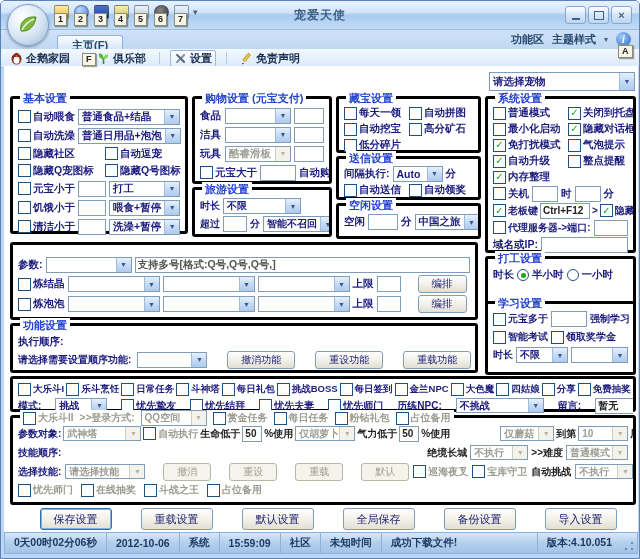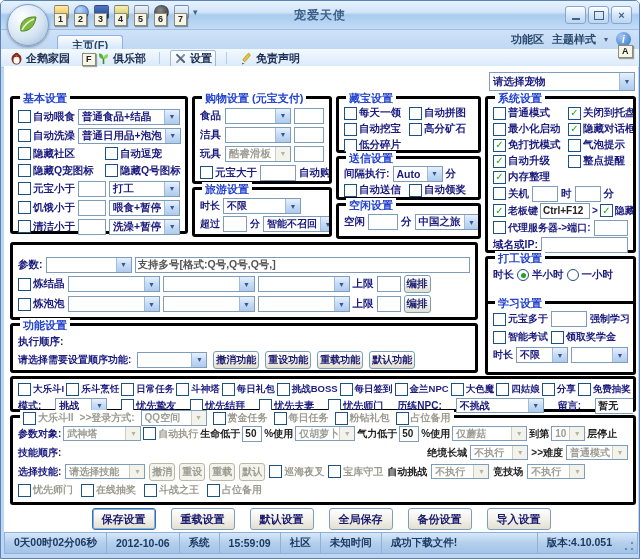--- a/index.html
+++ b/index.html
@@ -54,21 +54,21 @@
   .dd{display:inline-flex;align-items:center;border:1px solid #7f9db9;background:#fff;height:16px;box-sizing:border-box;flex:none;}
   .dd .tx{flex:1;padding:0 3px;overflow:hidden;white-space:nowrap;font-weight:bold;}
   .dd .ar{width:14px;align-self:stretch;background:linear-gradient(#e7f1fd,#c9dcf5 45%,#aecbee);border-left:1px solid #9ebcdd;display:flex;align-items:center;justify-content:center;color:#345a94;font-size:7px;flex:none;}
   .dd.dis .tx{color:#9d9d93;}
   .dd.dis .ar{background:#f3f3ec;border-left-color:#cfcfc0;color:#b4b4a6;}
   .dd.fl{flex:1;}
   .tb{border:1px solid #7f9db9;height:14px;box-sizing:content-box;font:inherit;font-weight:bold;color:#222;padding:0 2px;background:#fff;flex:none;}
   .lb{white-space:nowrap;flex:none;}
   .dis{color:#9b9b90;}
   .blk{color:#222;}
-  .btn{border:1px solid #7b9ebd;border-radius:3px;background:linear-gradient(#ffffff,#f1efe7 55%,#e2dfd2);color:#1b1b6e;font:inherit;font-weight:bold;padding:1px 2px;flex:none;}
+  .btn{border:1px solid #7b9ebd;border-radius:3px;background:linear-gradient(#ffffff,#f1efe7 55%,#e2dfd2);color:#1b1b6e;font:inherit;font-weight:normal;padding:1px 13px;flex:none;margin-left:14px;}
   .btn.dis{color:#9b9b90;border-color:#b8b8a8;background:#f4f4ec;}
   .spacer{flex:1;}
   .fbtns{position:absolute;left:0;top:442px;width:100%;display:flex;justify-content:center;gap:15px;}
   .fbtn{height:22px;min-width:64px;font-size:11px;}
   .fbtn.focus{border-color:#3a6ea5;box-shadow:inset 0 0 0 1px #7fb0e8;}
   
   .statusbar{position:absolute;left:3px;bottom:4px;width:634px;height:22px;background:linear-gradient(#d7e7f9,#b4cfec 50%,#a3c3e6);border:1px solid #8fb0d8;box-sizing:border-box;display:flex;align-items:center;color:#1b3a64;font-size:10.5px;}
   .seg{padding:0 9px;border-right:1px solid #8fb0d8;height:100%;display:flex;align-items:center;white-space:nowrap;}
   .seg.msg{flex:1;border-right:none;}
   .seg.ver{border-left:1px solid #8fb0d8;border-right:none;}
@@ -720,26 +720,26 @@
         <span class="lb blk">生命低于</span>
         <input class="tb" style="width: 14px;" value="50">
         <span class="lb blk">%使用</span>
         <span class="dd dis" style="width:60px;">
             <span class="tx">仅胡萝卜</span>
             <span class="ar">▼</span>
           </span>
         <span class="lb blk">气力低于</span>
         <input class="tb" style="width: 14px;" value="50">
         <span class="lb blk">%使用</span>
-        <span class="dd dis" style="width:75px;">
+        <span class="dd dis" style="width:54px;margin-left:48px;">
             <span class="tx">仅蘑菇</span>
             <span class="ar">▼</span>
           </span>
         <span class="lb blk">到第</span>
-        <span class="dd dis" style="width:34px;">
+        <span class="dd dis" style="width:50px;">
             <span class="tx">10</span>
             <span class="ar">▼</span>
           </span>
         <span class="lb blk">层停止</span>
       </div>
       <div class="rw tiny s15" style="height:19px;">
         <span class="lb">技能顺序:</span>
         <span class="spacer"></span>
         <span class="lb blk">绝境长城</span>
         <span class="dd dis" style="width:58px;">

